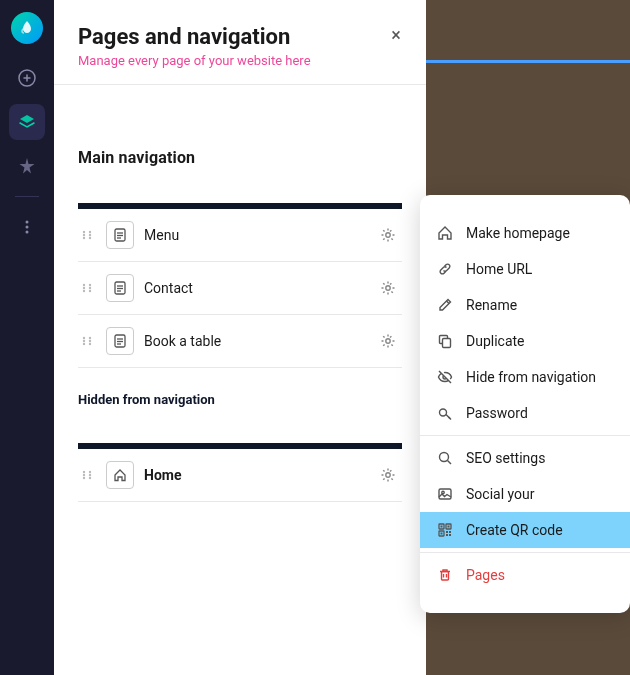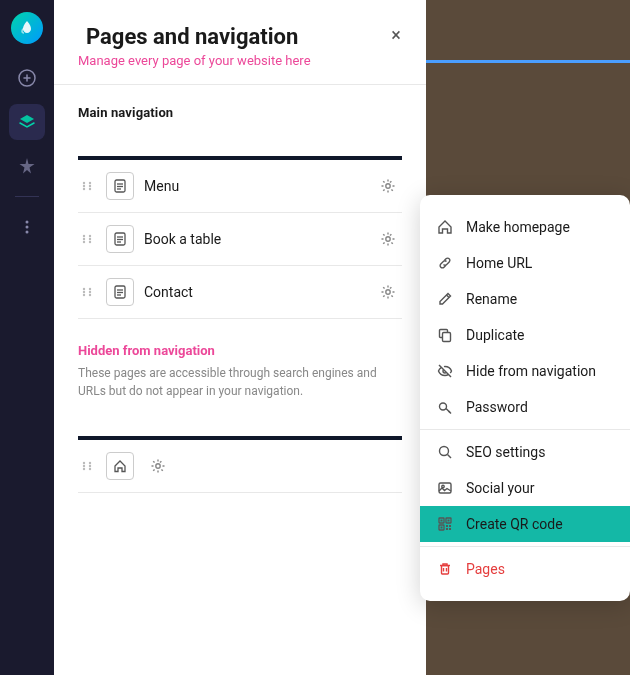--- a/index.html
+++ b/index.html
@@ -118,42 +118,42 @@
       color: #555;
       font-size: 18px;
       border-radius: 4px;
     }
 
     .panel-title {
       font-size: 22px;
       font-weight: 700;
       color: #1a1a1a;
       margin-bottom: 4px;
-      margin-left: 8px;
     }
 
     .panel-subtitle {
       font-size: 13px;
       color: #ec4899;
     }
 
     .panel-content {
       padding: 20px 24px;
     }
 
     .section-title {
-      font-size: 13px;
+      font-size: 16px;
       font-weight: 700;
       color: #1a1a1a;
       margin-bottom: 12px;
       letter-spacing: 0.01em;
+      margin-top: 43px;
     }
 
     .page-list {
-      border-top: 4px solid #0f172a;
+      border-top: 6px solid #0f172a;
       margin-top: 36px;
     }
 
     .page-item {
       display: flex;
       align-items: center;
       padding: 12px 0;
       border-bottom: 1px solid #e8e8e8;
       gap: 10px;
       cursor: pointer;
@@ -212,57 +212,57 @@
       font-size: 15px;
     }
 
     .hidden-section {
       margin-top: 24px;
     }
 
     .hidden-section-title {
       font-size: 13px;
       font-weight: 700;
-      color: #ec4899;
+      color: #0f172a;
       margin-bottom: 6px;
     }
 
     .hidden-section-desc {
       font-size: 12px;
       color: #888;
       margin-bottom: 12px;
       line-height: 1.5;
     }
 
     
     .context-menu {
       position: absolute;
       top: 195px;
       left: 420px;
       width: 210px;
       background: #fff;
       border-radius: 10px;
       box-shadow: 0 4px 24px rgba(0,0,0,0.18);
       z-index: 100;
-      padding: 14px 0;
+      padding: 20px 0;
       overflow: hidden;
     }
 
     .menu-item {
       display: flex;
       align-items: center;
       padding: 9px 16px;
       gap: 12px;
       cursor: pointer;
       font-size: 14px;
       color: #1a1a1a;
     }
 
     .menu-item.active-item {
-      background: #14b8a6;
+      background: #7dd3fc;
     }
 
     .menu-item.danger {
       color: #e53e3e;
     }
 
     .menu-icon {
       width: 18px;
       height: 18px;
       display: flex;
@@ -380,21 +380,21 @@
           </svg>
         </div>
         <div class="page-icon">
           <svg width="14" height="14" viewBox="0 0 14 14" fill="none" stroke="#555" stroke-width="1.3">
             <rect x="2" y="1" width="10" height="12" rx="1.5"></rect>
             <line x1="4" y1="5" x2="10" y2="5"></line>
               <line x1="4" y1="7.5" x2="10" y2="7.5"></line>
               <line x1="4" y1="10" x2="8" y2="10"></line>
           </svg>
         </div>
-        <div class="page-name">Book a table</div>
+        <div class="page-name">Contact</div>
         <div class="settings-btn">
           <svg width="16" height="16" viewBox="0 0 16 16" fill="none" stroke="#888" stroke-width="1.4">
             <circle cx="8" cy="8" r="2.2"></circle>
             <path d="M8 1.5v2M8 12.5v2M1.5 8h2M12.5 8h2M3.2 3.2l1.4 1.4M11.4 11.4l1.4 1.4M11.4 3.2l-1.4 1.4M4.6 11.4l-1.4 1.4"></path>
           </svg>
         </div>
       </div>
 
       <div class="page-item">
         <div class="drag-handle">
@@ -408,52 +408,52 @@
           </svg>
         </div>
         <div class="page-icon">
           <svg width="14" height="14" viewBox="0 0 14 14" fill="none" stroke="#555" stroke-width="1.3">
             <rect x="2" y="1" width="10" height="12" rx="1.5"></rect>
             <line x1="4" y1="5" x2="10" y2="5"></line>
               <line x1="4" y1="7.5" x2="10" y2="7.5"></line>
               <line x1="4" y1="10" x2="8" y2="10"></line>
           </svg>
         </div>
-        <div class="page-name">Contact</div>
+        <div class="page-name">Book a table</div>
         <div class="settings-btn">
           <svg width="16" height="16" viewBox="0 0 16 16" fill="none" stroke="#888" stroke-width="1.4">
             <circle cx="8" cy="8" r="2.2"></circle>
             <path d="M8 1.5v2M8 12.5v2M1.5 8h2M12.5 8h2M3.2 3.2l1.4 1.4M11.4 11.4l1.4 1.4M11.4 3.2l-1.4 1.4M4.6 11.4l-1.4 1.4"></path>
           </svg>
         </div>
       </div>
     </div>
 
     <div class="hidden-section">
       <div class="hidden-section-title">Hidden from navigation</div>
-      <div class="hidden-section-desc">These pages are accessible through search engines and URLs but do not appear in your navigation.</div>
 
       <div class="page-list">
 
         <div class="page-item">
           <div class="drag-handle">
             <svg width="14" height="14" viewBox="0 0 14 14" fill="#bbb">
               <circle cx="4" cy="4" r="1.2"></circle>
                 <circle cx="10" cy="4" r="1.2"></circle>
               <circle cx="4" cy="7" r="1.2"></circle>
                 <circle cx="10" cy="7" r="1.2"></circle>
               <circle cx="4" cy="10" r="1.2"></circle>
                 <circle cx="10" cy="10" r="1.2"></circle>
             </svg>
           </div>
           <div class="home-icon">
             <svg width="14" height="14" viewBox="0 0 14 14" fill="none" stroke="#555" stroke-width="1.3">
               <path d="M2 7L7 2L12 7V12.5H9V9H5V12.5H2V7Z"></path>
             </svg>
           </div>
+          <div class="page-name bold">Home</div>
           <div class="settings-btn">
             <svg width="16" height="16" viewBox="0 0 16 16" fill="none" stroke="#888" stroke-width="1.4">
               <circle cx="8" cy="8" r="2.2"></circle>
               <path d="M8 1.5v2M8 12.5v2M1.5 8h2M12.5 8h2M3.2 3.2l1.4 1.4M11.4 11.4l1.4 1.4M11.4 3.2l-1.4 1.4M4.6 11.4l-1.4 1.4"></path>
             </svg>
           </div>
         </div>
       </div>
     </div>
   </div>

